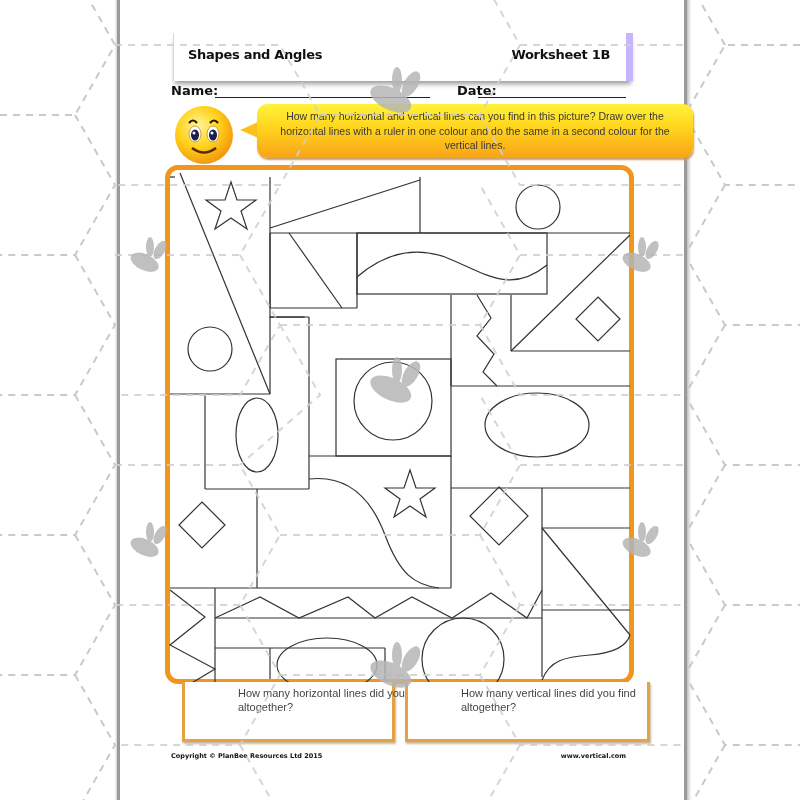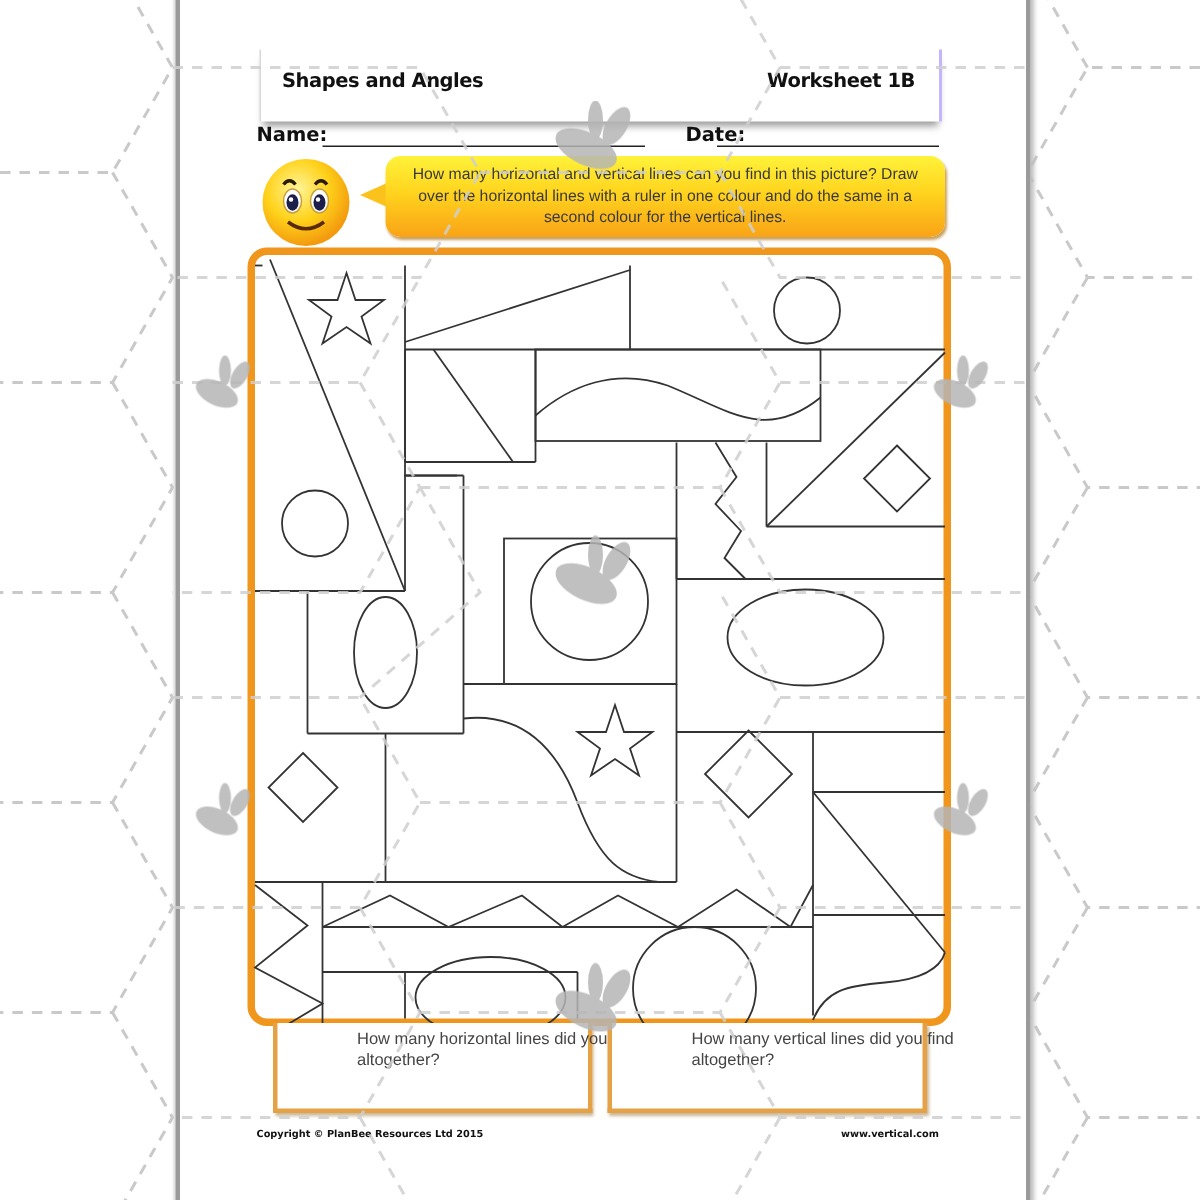--- a/index.html
+++ b/index.html
@@ -1,35 +1,35 @@
 <!DOCTYPE html>
 <html><head>
 <meta charset="utf-8">
 <style>
   html, body { margin:0; padding:0; }
   body { width:800px; height:800px; background:#ffffff; position:relative; overflow:hidden; font-family:"Liberation Sans", sans-serif; }
   #bg-hex { position:absolute; left:0; top:0; width:800px; height:800px; }
   .page { position:absolute; left:117px; top:-4px; width:564px; height:806px; background:#fff; border:3px solid #9a9a9a; box-shadow: 2px 0 3px #bdbdbd, -1px 0 2px #d0d0d0; }
-  .title-bar { position:absolute; left:173px; top:33px; width:452px; height:48px; background:#fff; border-left:1px solid #d8d8d8; border-right:2px solid #c4b5fd; box-shadow:0 5px 5px -2px #9a9a9a; }
+  .title-bar { position:absolute; left:173px; top:33px; width:452px; height:48px; background:#fff; border-left:1px solid #d8d8d8; border-right:7px solid #c4b5fd; box-shadow:0 5px 5px -2px #9a9a9a; }
   .title-left { position:absolute; left:14px; top:14px; font-family:"DejaVu Sans", sans-serif; font-weight:bold; font-size:13px; color:#111; letter-spacing:-0.3px; }
   .title-right { position:absolute; right:16px; top:14px; font-family:"DejaVu Sans", sans-serif; font-weight:bold; font-size:13px; color:#111; letter-spacing:-0.3px; }
   .name-label { position:absolute; left:171px; top:83px; font-family:"DejaVu Sans", sans-serif; font-weight:bold; font-size:13px; color:#111;text-align:center; }
   .name-line { position:absolute; left:215px; top:97px; width:215px; border-bottom:1.5px solid #222; }
   .date-label { position:absolute; left:437px; top:83px; font-family:"DejaVu Sans", sans-serif; font-weight:bold; font-size:13px; color:#111;margin-left:20px; }
   .date-line { position:absolute; left:478px; top:97px; width:148px; border-bottom:1.5px solid #222; }
   .smiley { position:absolute; left:173px; top:104px; width:62px; height:62px; }
-  .bubble { position:absolute; left:257px; top:104px; width:373px; height:54px; border-radius:10px; background:linear-gradient(#fff23a 0%, #ffd41e 45%, #f9a316 100%); box-shadow:1px 2px 2px #c8a060; }
+  .bubble { position:absolute; left:257px; top:104px; width:436px; height:54px; border-radius:10px; background:linear-gradient(#fff23a 0%, #ffd41e 45%, #f9a316 100%); box-shadow:1px 2px 2px #c8a060; }
   .bubble-tail { position:absolute; left:240px; top:122px; width:0; height:0; border-top:8px solid transparent; border-bottom:8px solid transparent; border-right:18px solid #fcc21c; }
   .bubble-text { position:absolute; left:8px; right:8px; top:5px; text-align:center; font-size:10.5px; line-height:14.5px; color:#3a3a3a; }
   .frame { position:absolute; left:165px; top:165px; width:469px; height:519px; border:5px solid #f0961c; border-radius:13px; box-sizing:border-box; background:#fff; }
   #shapes { position:absolute; left:165px; top:165px; width:469px; height:519px; }
   .answer-box { position:absolute; top:682px; height:60px; border:3px solid #e4a145; border-top:none; box-sizing:border-box; background:#fff; box-shadow:1px 2px 2px #c9b79a; }
   .answer-box span { position:absolute; left:5px; top:4px; font-size:11px; line-height:14px; color:#444; width:210px;margin-left:48px; }
   .answer-left { left:182px; width:213px; }
-  .answer-right { left:405px; width:213px; }
+  .answer-right { left:405px; width:245px; }
   .footer-left { position:absolute; left:171px; top:752px; font-family:"DejaVu Sans", sans-serif; font-weight:bold; font-size:6.5px; color:#111;text-align:center; }
   .footer-right { position:absolute; right:174px; top:752px; font-family:"DejaVu Sans", sans-serif; font-weight:bold; font-size:6.5px; color:#111; }
   #overlay-hex { position:absolute; left:0; top:0; width:800px; height:800px; pointer-events:none; }
 </style>
 </head>
 <body>
 
 <svg id="bg-hex" viewBox="0 0 800 800">
   <g fill="none" stroke="#c9c9c9" stroke-width="2" stroke-dasharray="7,6">
     <path d="M0,115 L75,115 L115,45 L75,-25"></path>

